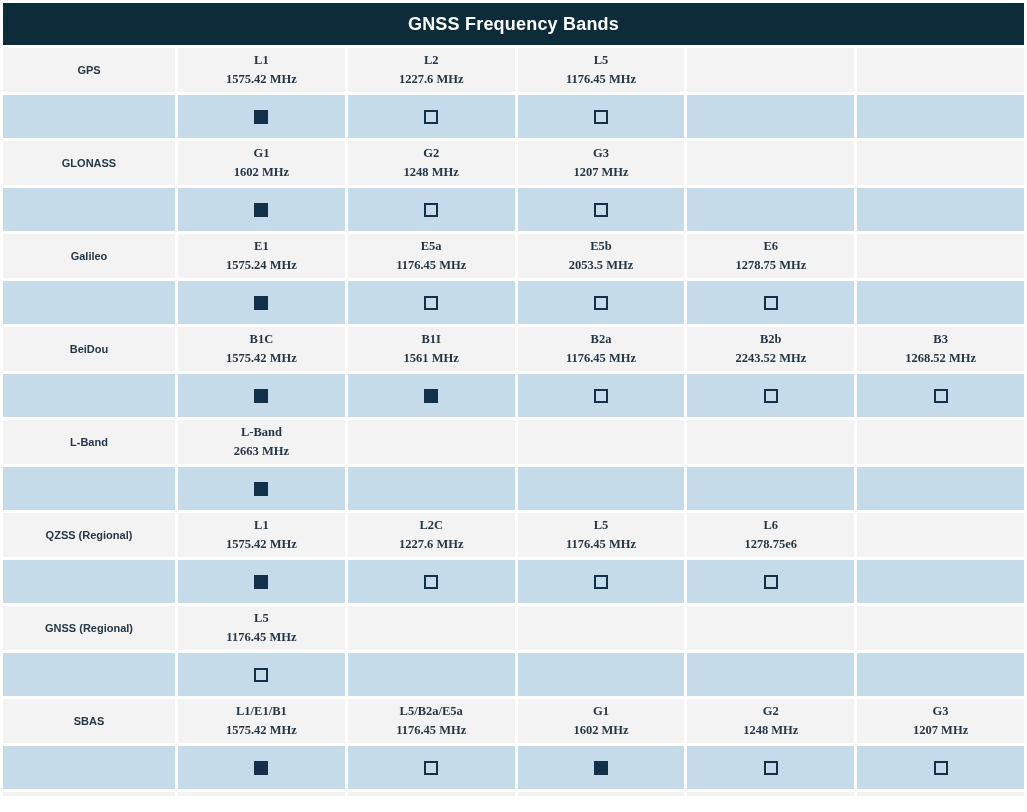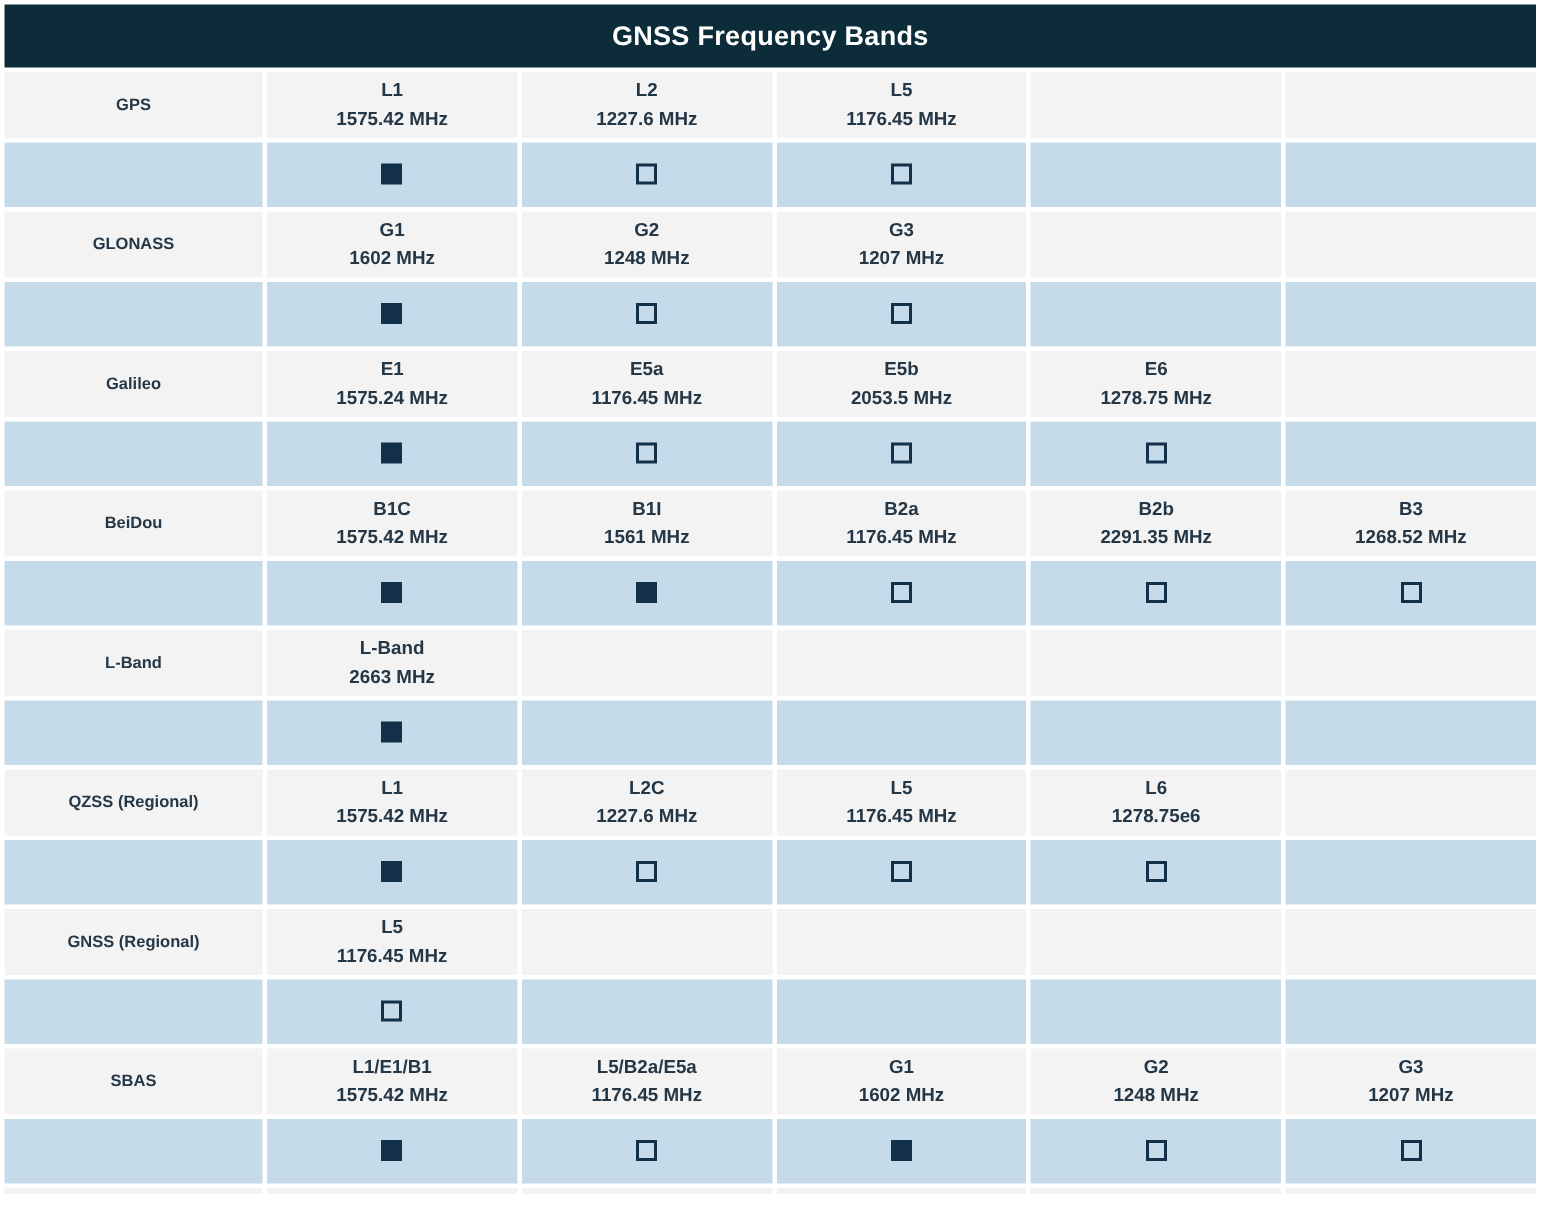--- a/index.html
+++ b/index.html
@@ -41,20 +41,21 @@
     height:44px;
   }
   .band-cell{
     background:#f4f3f3;
     color:#243747;
     font-weight:bold;
     font-size:12.5px;
     line-height:1.5;
     text-align:center;
     height:44px;
+    font-family:Liberation Serif, serif;
   }
   .check-cell{
     background:#c5dbe9;
     text-align:center;
     height:43px;
   }
   .cb{
     display:inline-block;
     vertical-align:middle;
     box-sizing:border-box;
@@ -178,21 +179,21 @@
           <td class="band-cell">
             <div>B1I</div>
             <div>1561 MHz</div>
           </td>
           <td class="band-cell">
             <div>B2a</div>
             <div>1176.45 MHz</div>
           </td>
           <td class="band-cell">
             <div>B2b</div>
-            <div>2291.35 MHz</div>
+            <div>2243.52 MHz</div>
           </td>
           <td class="band-cell">
             <div>B3</div>
             <div>1268.52 MHz</div>
           </td>
         </tr>
         <tr>
           <td class="check-cell"></td>
           <td class="check-cell"><span class="cb cb-filled"></span></td>
           <td class="check-cell"><span class="cb cb-filled"></span></td>

